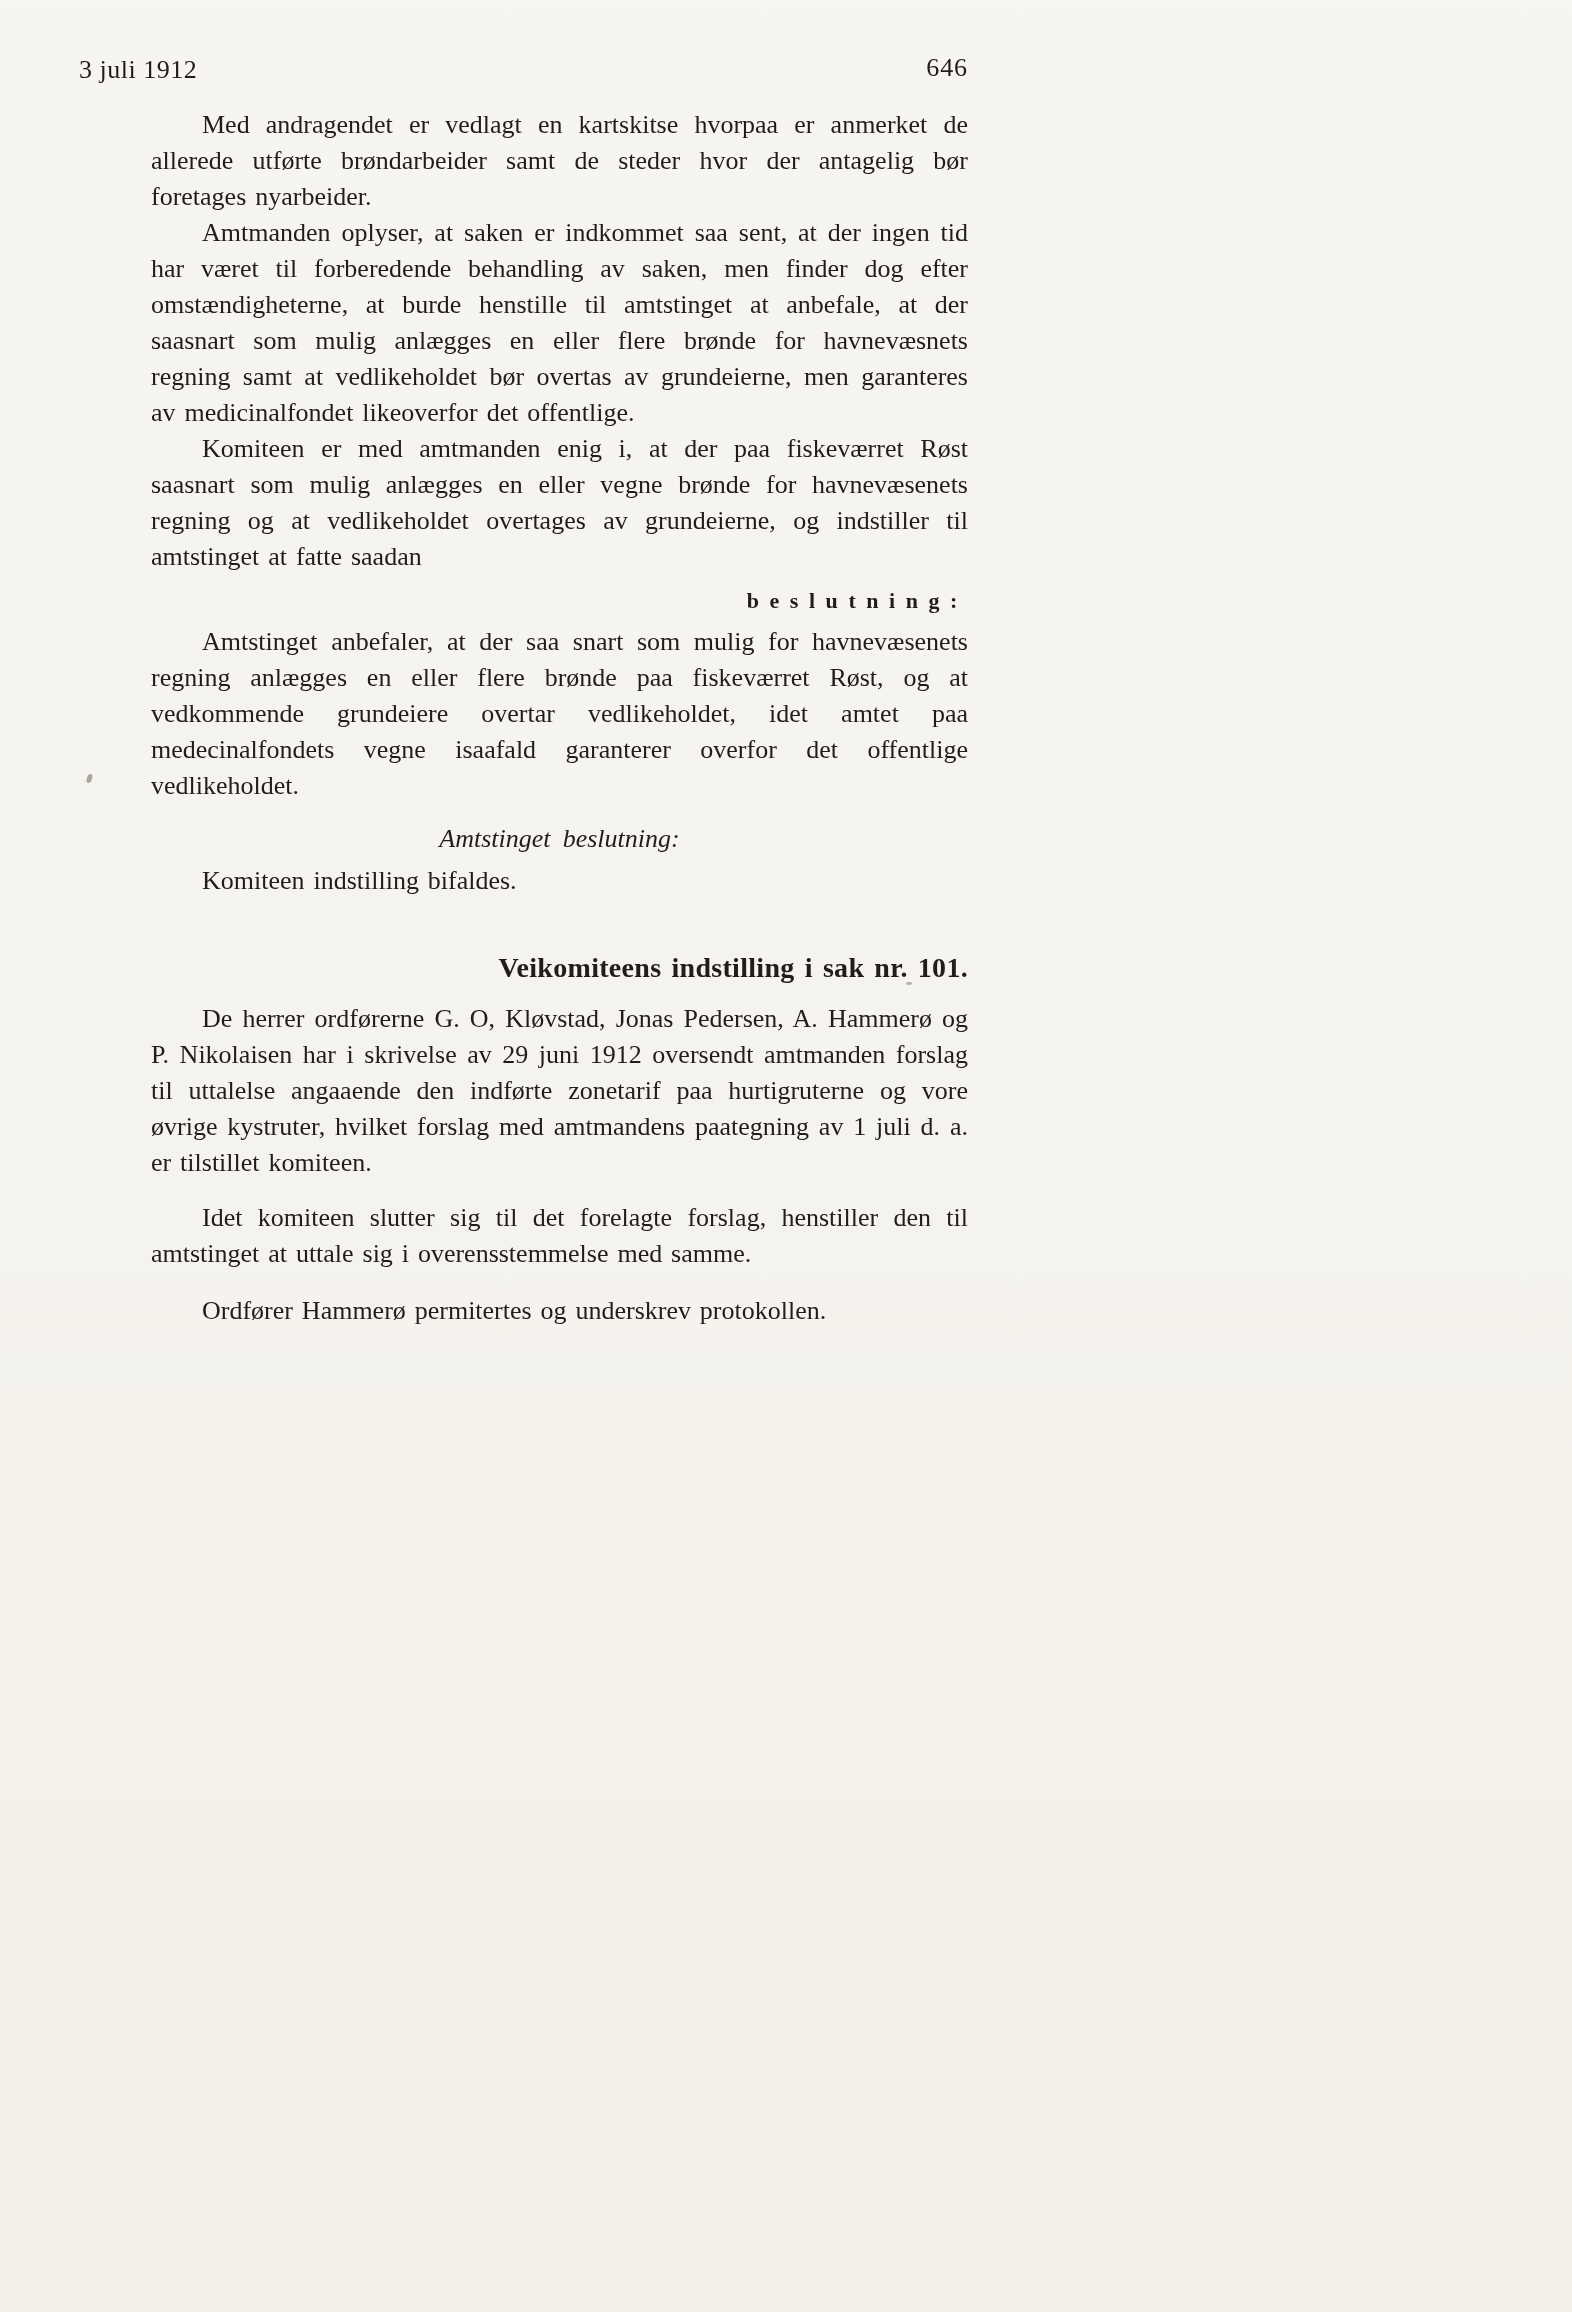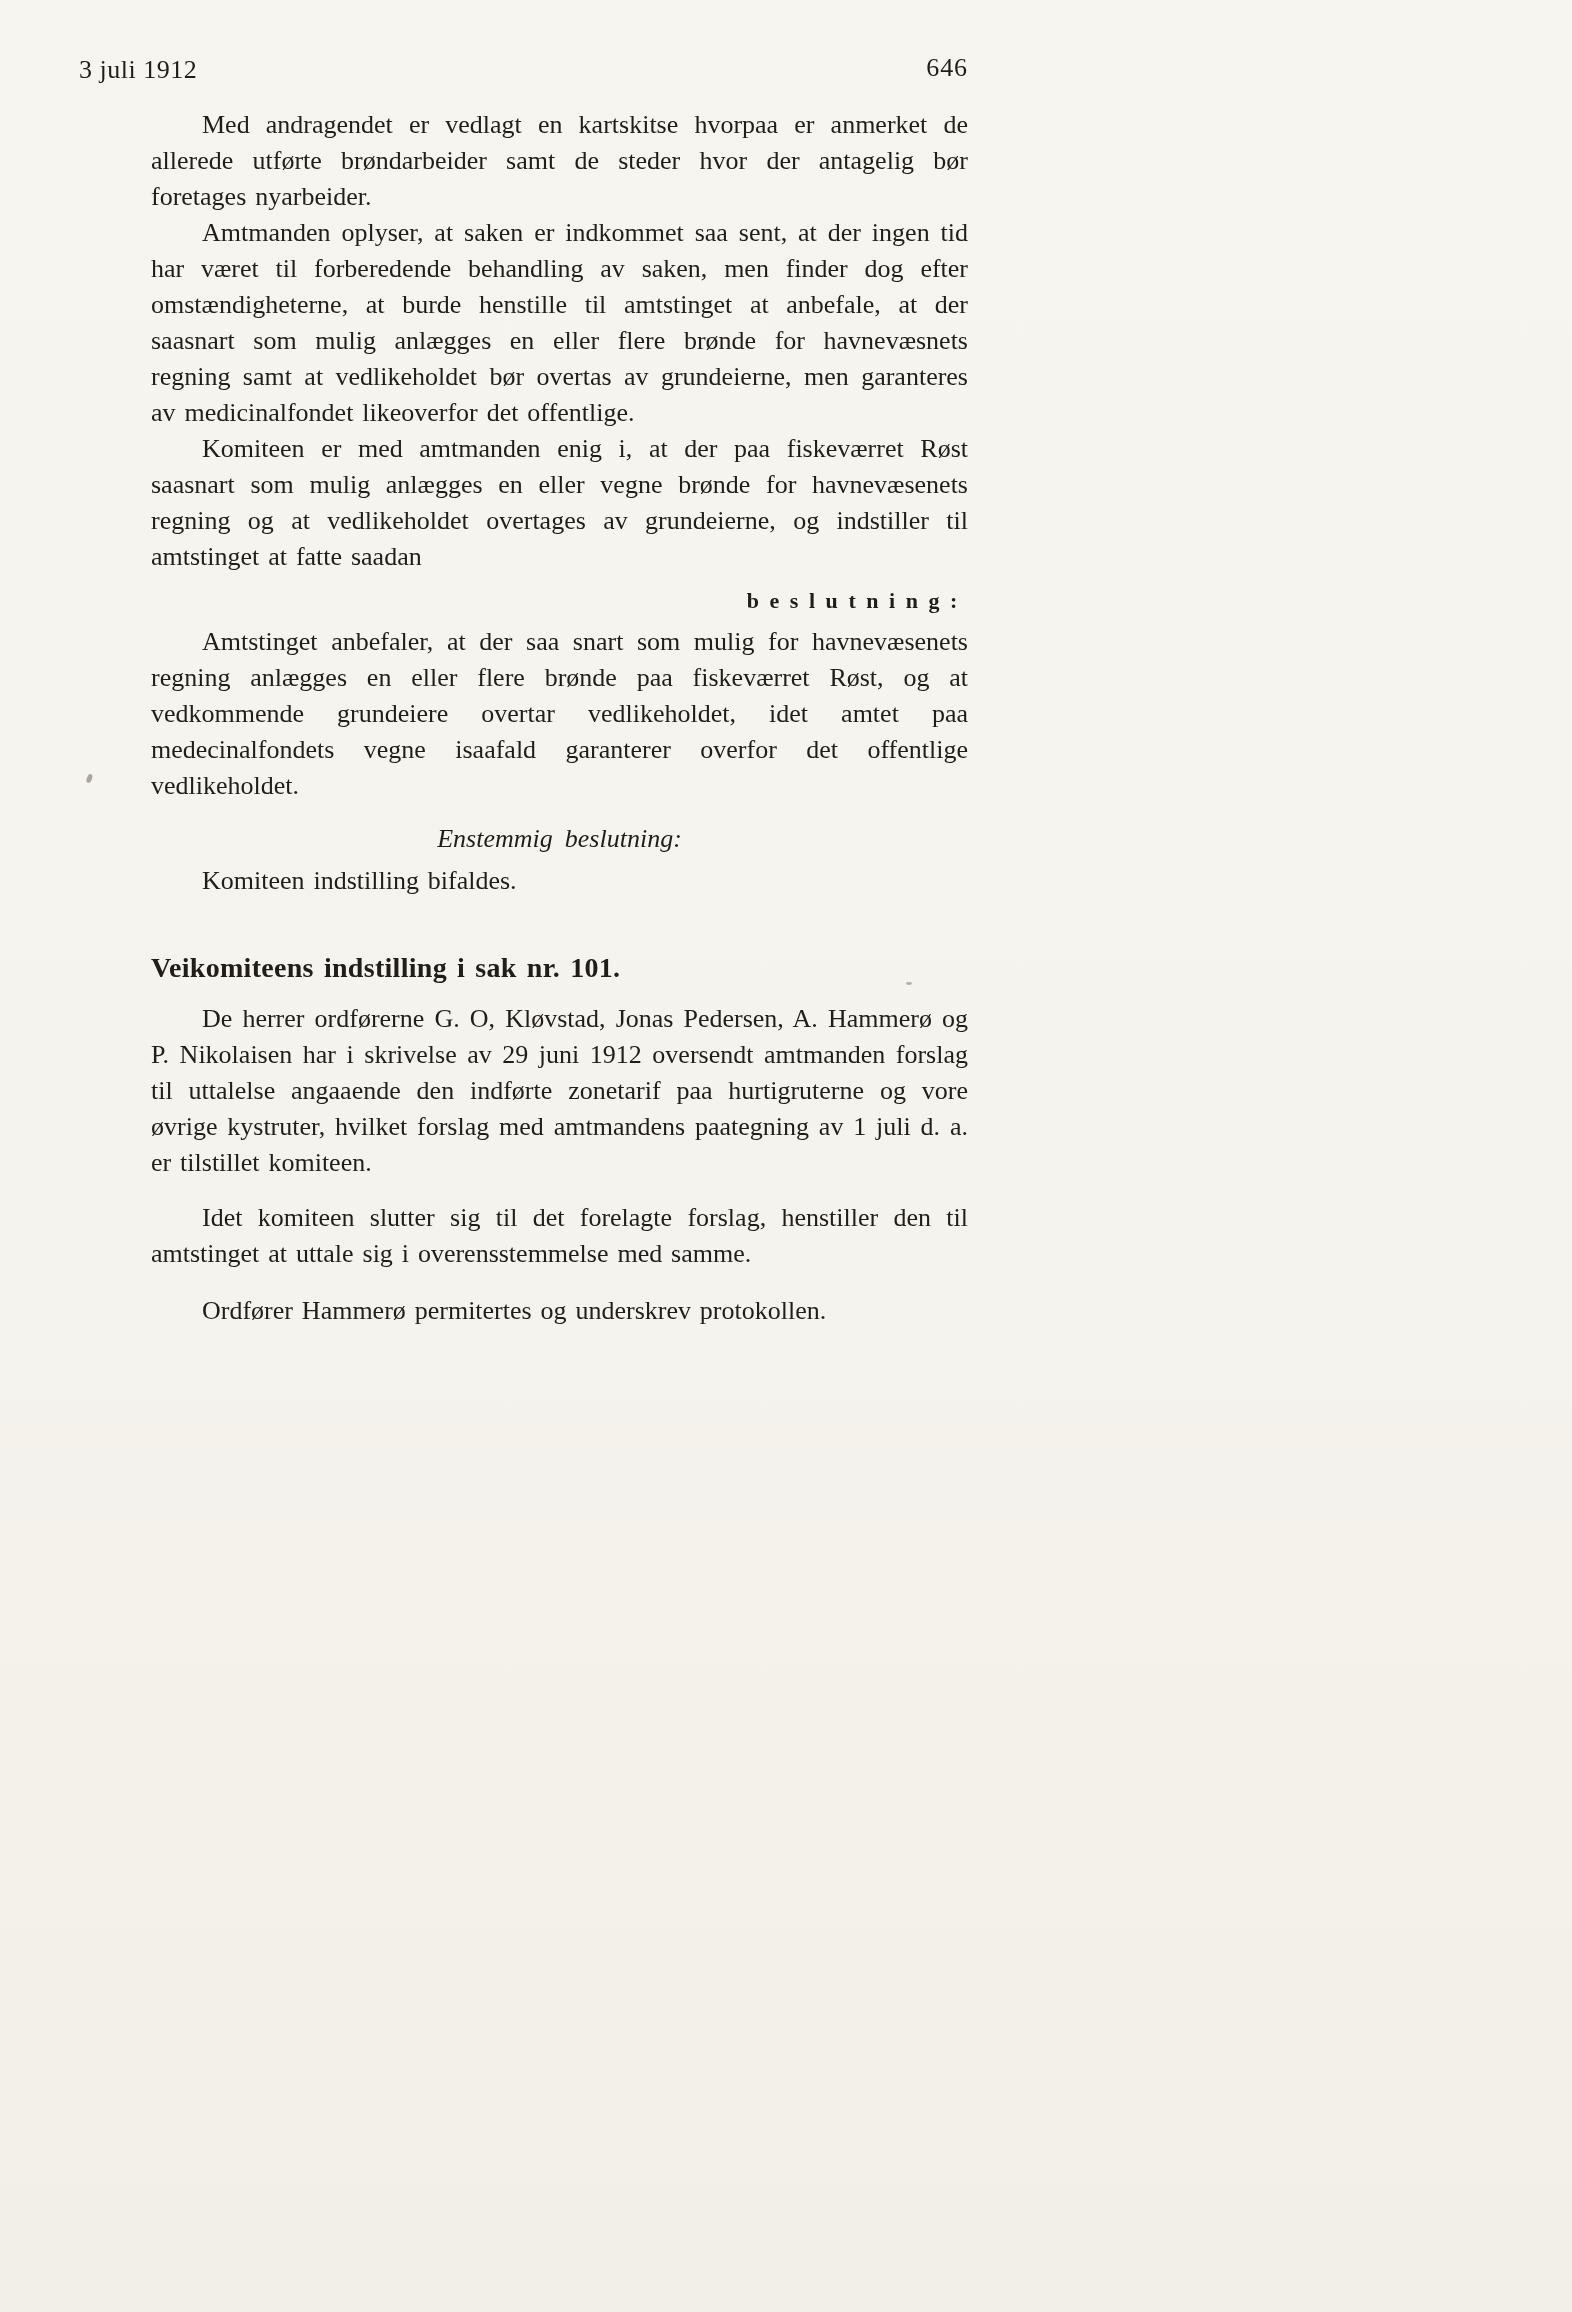--- a/index.html
+++ b/index.html
@@ -61,21 +61,21 @@
     line-height: 36px;
     font-style: italic;
     text-align: center;
     margin-top: 17px;
     word-spacing: 5.6px;
   }
   .resolution { margin-top: 5.6px; }
   .section-title {
     font-size: 28px;
     font-weight: 700;
-    text-align: left;
+    text-align: right;
     margin-top: 53px;
     letter-spacing: 0.3px;
     word-spacing: 2.8px;
   }
   .section-subtitle {
     font-size: 21.7px;
     font-weight: 700;
     text-align: center;
     margin-top: 9.4px;
     letter-spacing: 0.2px;
@@ -116,21 +116,21 @@
 
     <div>
       <p class="par first">Med andragendet er vedlagt en kartskitse hvorpaa er anmerket de allerede utførte brøndarbeider samt de steder hvor der antagelig bør foretages nyarbeider.</p>
       <p class="par">Amtmanden oplyser, at saken er indkommet saa sent, at der ingen tid har været til forberedende behandling av saken, men finder dog efter omstændigheterne, at burde henstille til amtstinget at anbefale, at der saasnart som mulig anlægges en eller flere brønde for havnevæsnets regning samt at vedlikeholdet bør overtas av grundeierne, men garanteres av medicinalfondet likeoverfor det offentlige.</p>
       <p class="par">Komiteen er med amtmanden enig i, at der paa fiskeværret Røst saasnart som mulig anlægges en eller vegne brønde for havnevæsenets regning og at vedlikeholdet overtages av grundeierne, og indstiller til amtstinget at fatte saadan</p>
 
       <p class="decision-heading">beslutning:</p>
 
       <p class="par">Amtstinget anbefaler, at der saa snart som mulig for havnevæsenets regning anlægges en eller flere brønde paa fiskeværret Røst, og at vedkommende grundeiere overtar vedlikeholdet, idet amtet paa medecinalfondets vegne isaafald garanterer overfor det offentlige vedlikeholdet.</p>
 
-      <p class="unanimous">Enstemmig beslutning:</p>
+      <p class="unanimous">Amtstinget beslutning:</p>
 
       <p class="par resolution">Komiteen indstilling bifaldes.</p>
     </div>
 
     <div>
       <h2 class="section-title">Veikomiteens indstilling i sak nr. 101.</h2>
 
       <p class="par after-title">De herrer ordførerne G. O, Kløvstad, Jonas Pedersen, A. Hammerø og P. Nikolaisen har i skrivelse av 29 juni 1912 oversendt amtmanden forslag til uttalelse angaaende den indførte zonetarif paa hurtigruterne og vore øvrige kystruter, hvilket forslag med amtmandens paategning av 1 juli d. a. er tilstillet komiteen.</p>
       <p class="par spaced">Idet komiteen slutter sig til det forelagte forslag, henstiller den til amtstinget at uttale sig i overensstemmelse med samme.</p>
       <p class="par standalone">Ordfører Hammerø permitertes og underskrev protokollen.</p>

